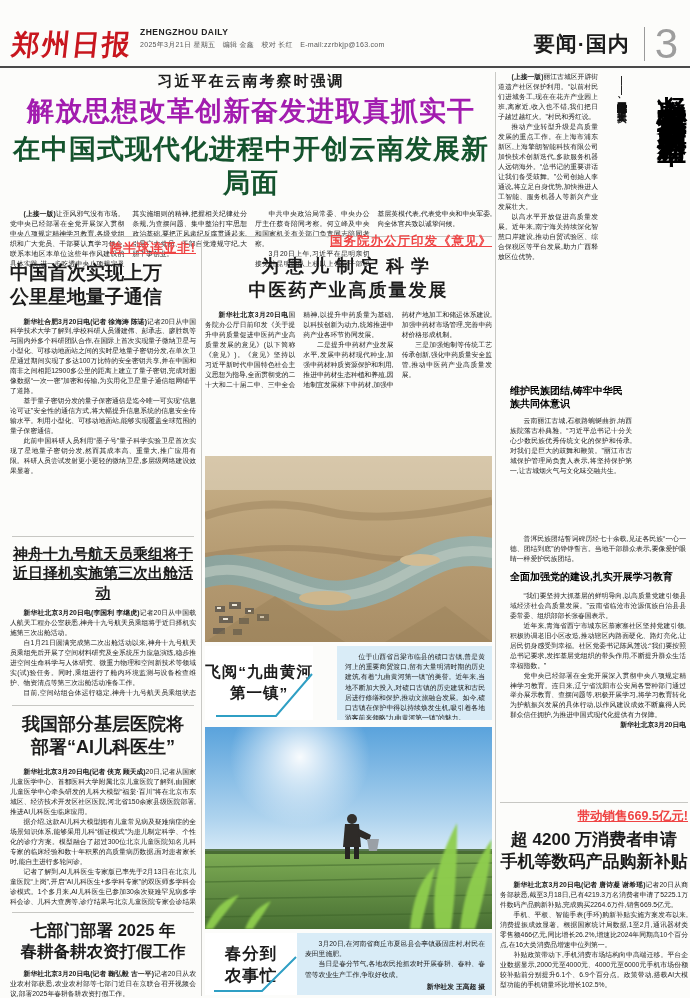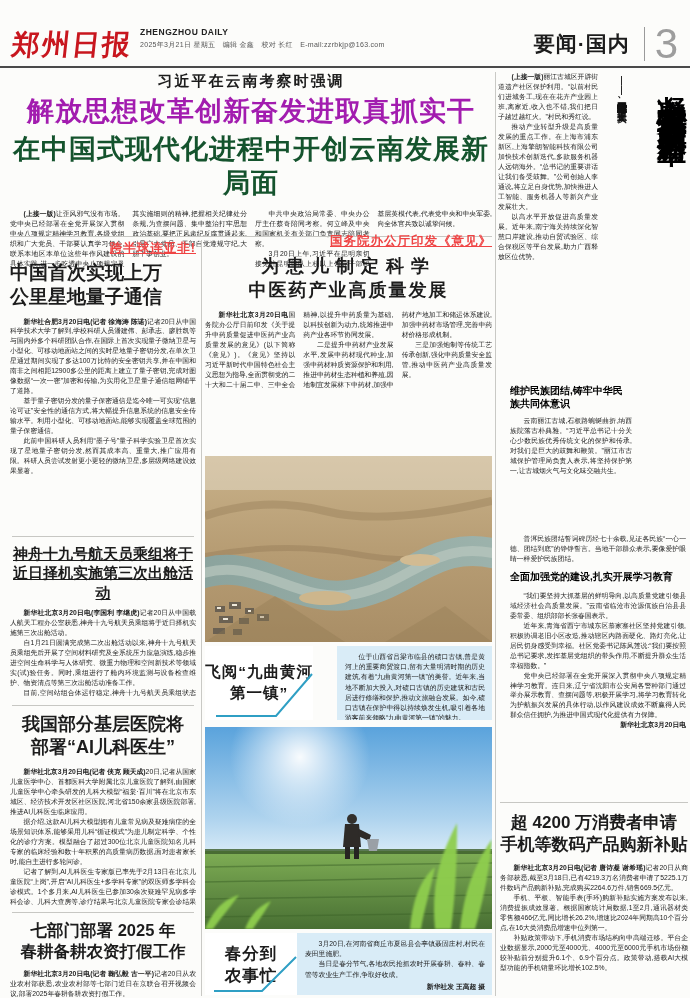--- a/index.html
+++ b/index.html
@@ -332,20 +332,21 @@
     <div class="fb3 tiny">
       <span><p>普洱民族团结誓词碑历经七十余载,见证各民族“一心一德、团结到底”的铮铮誓言。当地干部群众表示,要像爱护眼睛一样爱护民族团结。</p></span>
       <div class="subhead">全面加强党的建设,扎实开展学习教育</div>
       <span><p>“我们要坚持大抓基层的鲜明导向,以高质量党建引领县域经济社会高质量发展。”云南省临沧市沧源佤族自治县县委常委、组织部部长张春国表示。</p><p>近年来,青海省西宁市城东区慕家寨社区坚持党建引领,积极协调老旧小区改造,推动辖区内路面硬化、路灯亮化,让居民切身感受到幸福。社区党委书记陈凤莲说:“我们要按照总书记要求,发挥基层党组织的带头作用,不断提升群众生活幸福指数。”</p><p>党中央已经部署在全党开展深入贯彻中央八项规定精神学习教育。连日来,辽宁省沈阳市公安局各警种部门通过举办展示教育、查摆问题等,积极开展学习,将学习教育转化为护航振兴发展的具体行动,以作风建设成效不断赢得人民群众信任拥护,为推进中国式现代化提供有力保障。</p></span>
       <p class="feat-dateline">新华社北京3月20日电</p>
     </div>
   </div>
 
   <div class="sub-rule"></div>
   <div class="subsidy">
+    <div class="kicker subsidy-kicker">带动销售669.5亿元!</div>
     <div class="subsidy-title">
       <div>超 4200 万消费者申请</div>
       <div>手机等数码产品购新补贴</div>
     </div>
     <div class="subsidy-body tiny">
       <p class="lead-p"><b>新华社北京3月20日电(记者 唐诗凝 谢希瑶)</b><span>记者20日从商务部获悉,截至3月18日,已有4219.3万名消费者申请了5225.1万件数码产品购新补贴,完成购买2264.6万件,销售669.5亿元。</span></p>
       <span><p>手机、平板、智能手表(手环)购新补贴实施方案发布以来,消费提振成效显著。根据国家统计局数据,1至2月,通讯器材类零售额466亿元,同比增长26.2%,增速比2024年同期高10个百分点,在16大类消费品增速中位列第一。</p><p>补贴政策带动下,手机消费市场结构向中高端迁移。平台企业数据显示,2000元至4000元、4000元至6000元手机市场份额较补贴前分别提升6.1个、6.9个百分点。政策带动,搭载AI大模型功能的手机销量环比增长102.5%。</p></span>
     </div>
   </div>
 

